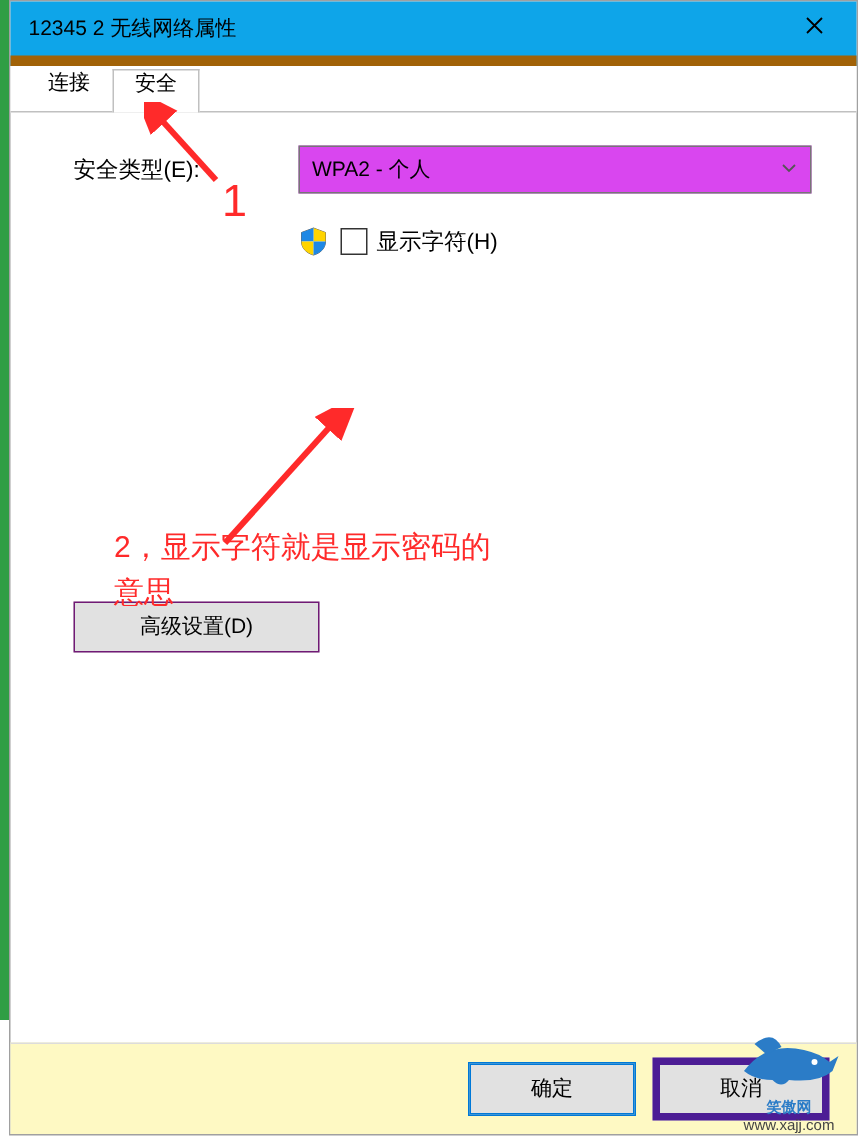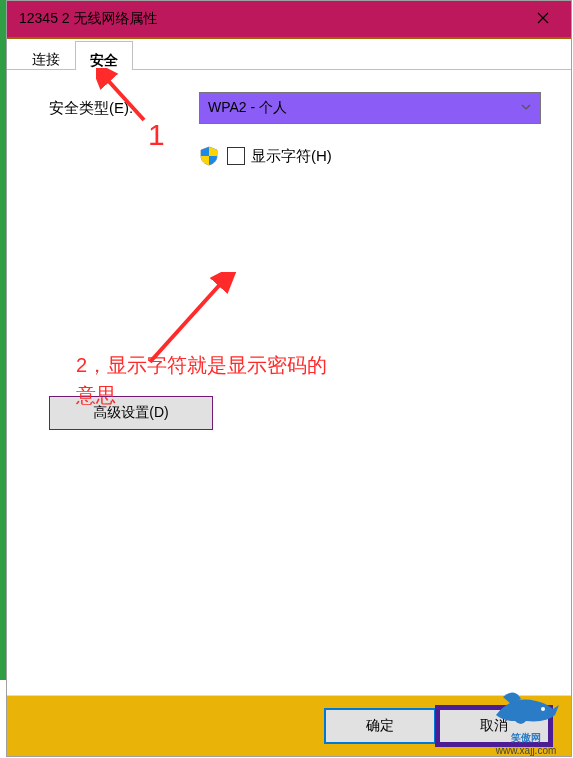--- a/index.html
+++ b/index.html
@@ -1,41 +1,41 @@
 <!DOCTYPE html>
 <html><head>
 <meta charset="utf-8">
 <style>
   html,body{margin:0;padding:0;font-family:"Microsoft YaHei","Segoe UI",Tahoma,sans-serif;background:#fff;}
   .viewport{position:relative;width:573px;height:758px;background:#fff;}
   .left-green{position:absolute;left:0;top:0;width:6px;height:680px;background:#2f9e44;}
   .dialog{position:absolute;left:6px;top:0;right:1px;bottom:1px;border:1px solid #a0a0a0;background:#fff;display:flex;flex-direction:column;}
-  .titlebar{height:36px;display:flex;align-items:center;justify-content:space-between;padding:0 8px 0 12px;border-bottom:2px solid #a16207;background:#be185d;}
+  .titlebar{height:36px;display:flex;align-items:center;justify-content:space-between;padding:0 8px 0 12px;border-bottom:7px solid #a16207;background:#0ea5e9;}
   .title{font-size:14px;color:#000;}
   .close-btn{width:40px;height:28px;display:flex;align-items:center;justify-content:center;}
   .close-btn svg{width:12px;height:12px;}
   .tabs{height:30px;display:flex;align-items:flex-end;padding-left:10px;border-bottom:1px solid #c0c0c0;background:#fff;}
-  .tab{height:28px;padding:0 14px;font-size:14px;display:flex;align-items:flex-end;border:1px solid transparent;border-bottom:none;color:#000;}
+  .tab{height:28px;padding:0 14px;font-size:14px;display:flex;align-items:flex-start;border:1px solid transparent;border-bottom:none;color:#000;}
   .tab.inactive{}
-  .tab.active{border-color:#c0c0c0;background:#fff;position:relative;top:1px;font-weight:bold;}
+  .tab.active{border-color:#c0c0c0;background:#fff;position:relative;top:1px;}
   .body{flex:1;position:relative;padding:22px 30px 22px 42px;}
   .row{display:flex;align-items:center;margin-bottom:22px;}
   .row .lbl{width:150px;font-size:15px;color:#000;}
   .select{flex:1;height:30px;border:1px solid #767676;background:#e6e6e6;padding:0 8px;display:flex;align-items:center;justify-content:space-between;font-size:14px;color:#000;}
-  .select.disabled{background:#8b5cf6;}
+  .select.disabled{background:#d946ef;}
   .chev{}
   .chev svg{width:12px;height:12px;}
   .textinput{flex:1;height:30px;border:1px solid #767676;background:#fff;padding:0 8px;display:flex;align-items:center;font-size:14px;letter-spacing:2px;}
   .checkrow{display:flex;align-items:center;margin-left:150px;margin-top:18px;}
   .shield{margin-right:8px;display:inline-flex;}
   .shield svg{width:20px;height:20px;}
   .checkbox{width:16px;height:16px;border:1px solid #333;background:#fff;margin-right:6px;}
   .chklabel{font-size:15px;color:#000;}
   .adv-btn{margin-top:230px;width:162px;height:32px;border:1px solid #701a75;background:#e1e1e1;font-size:14px;display:flex;align-items:center;justify-content:center;}
-  .footer{height:60px;border-top:1px solid #dcdcdc;display:flex;align-items:center;justify-content:flex-end;padding-right:18px;background:#eab308;}
+  .footer{height:60px;border-top:1px solid #dcdcdc;display:flex;align-items:center;justify-content:flex-end;padding-right:18px;gap:12px;background:#fef9c3;}
   .ftr-btn{width:108px;height:32px;border:5px solid #4c1d95;background:#e1e1e1;font-size:14px;display:flex;align-items:center;justify-content:center;}
   .ftr-btn.def{border:1px solid #0078d7;outline:1px solid #0078d7;}
   
   .ann1{position:absolute;color:#ff2a2a;font-size:30px;font-weight:500;left:148px;top:118px;}
   .ann2box{position:absolute;left:76px;top:350px;color:#ff2a2a;font-size:20px;line-height:1.5;font-weight:500;}
   .arrow svg{position:absolute;}
   
   .watermark{position:absolute;right:2px;bottom:2px;width:90px;text-align:center;}
   .watermark .wm-svg svg{width:70px;height:40px;}
   .watermark .wm-t1{font-size:10px;color:#2b7cc7;font-weight:600;}

